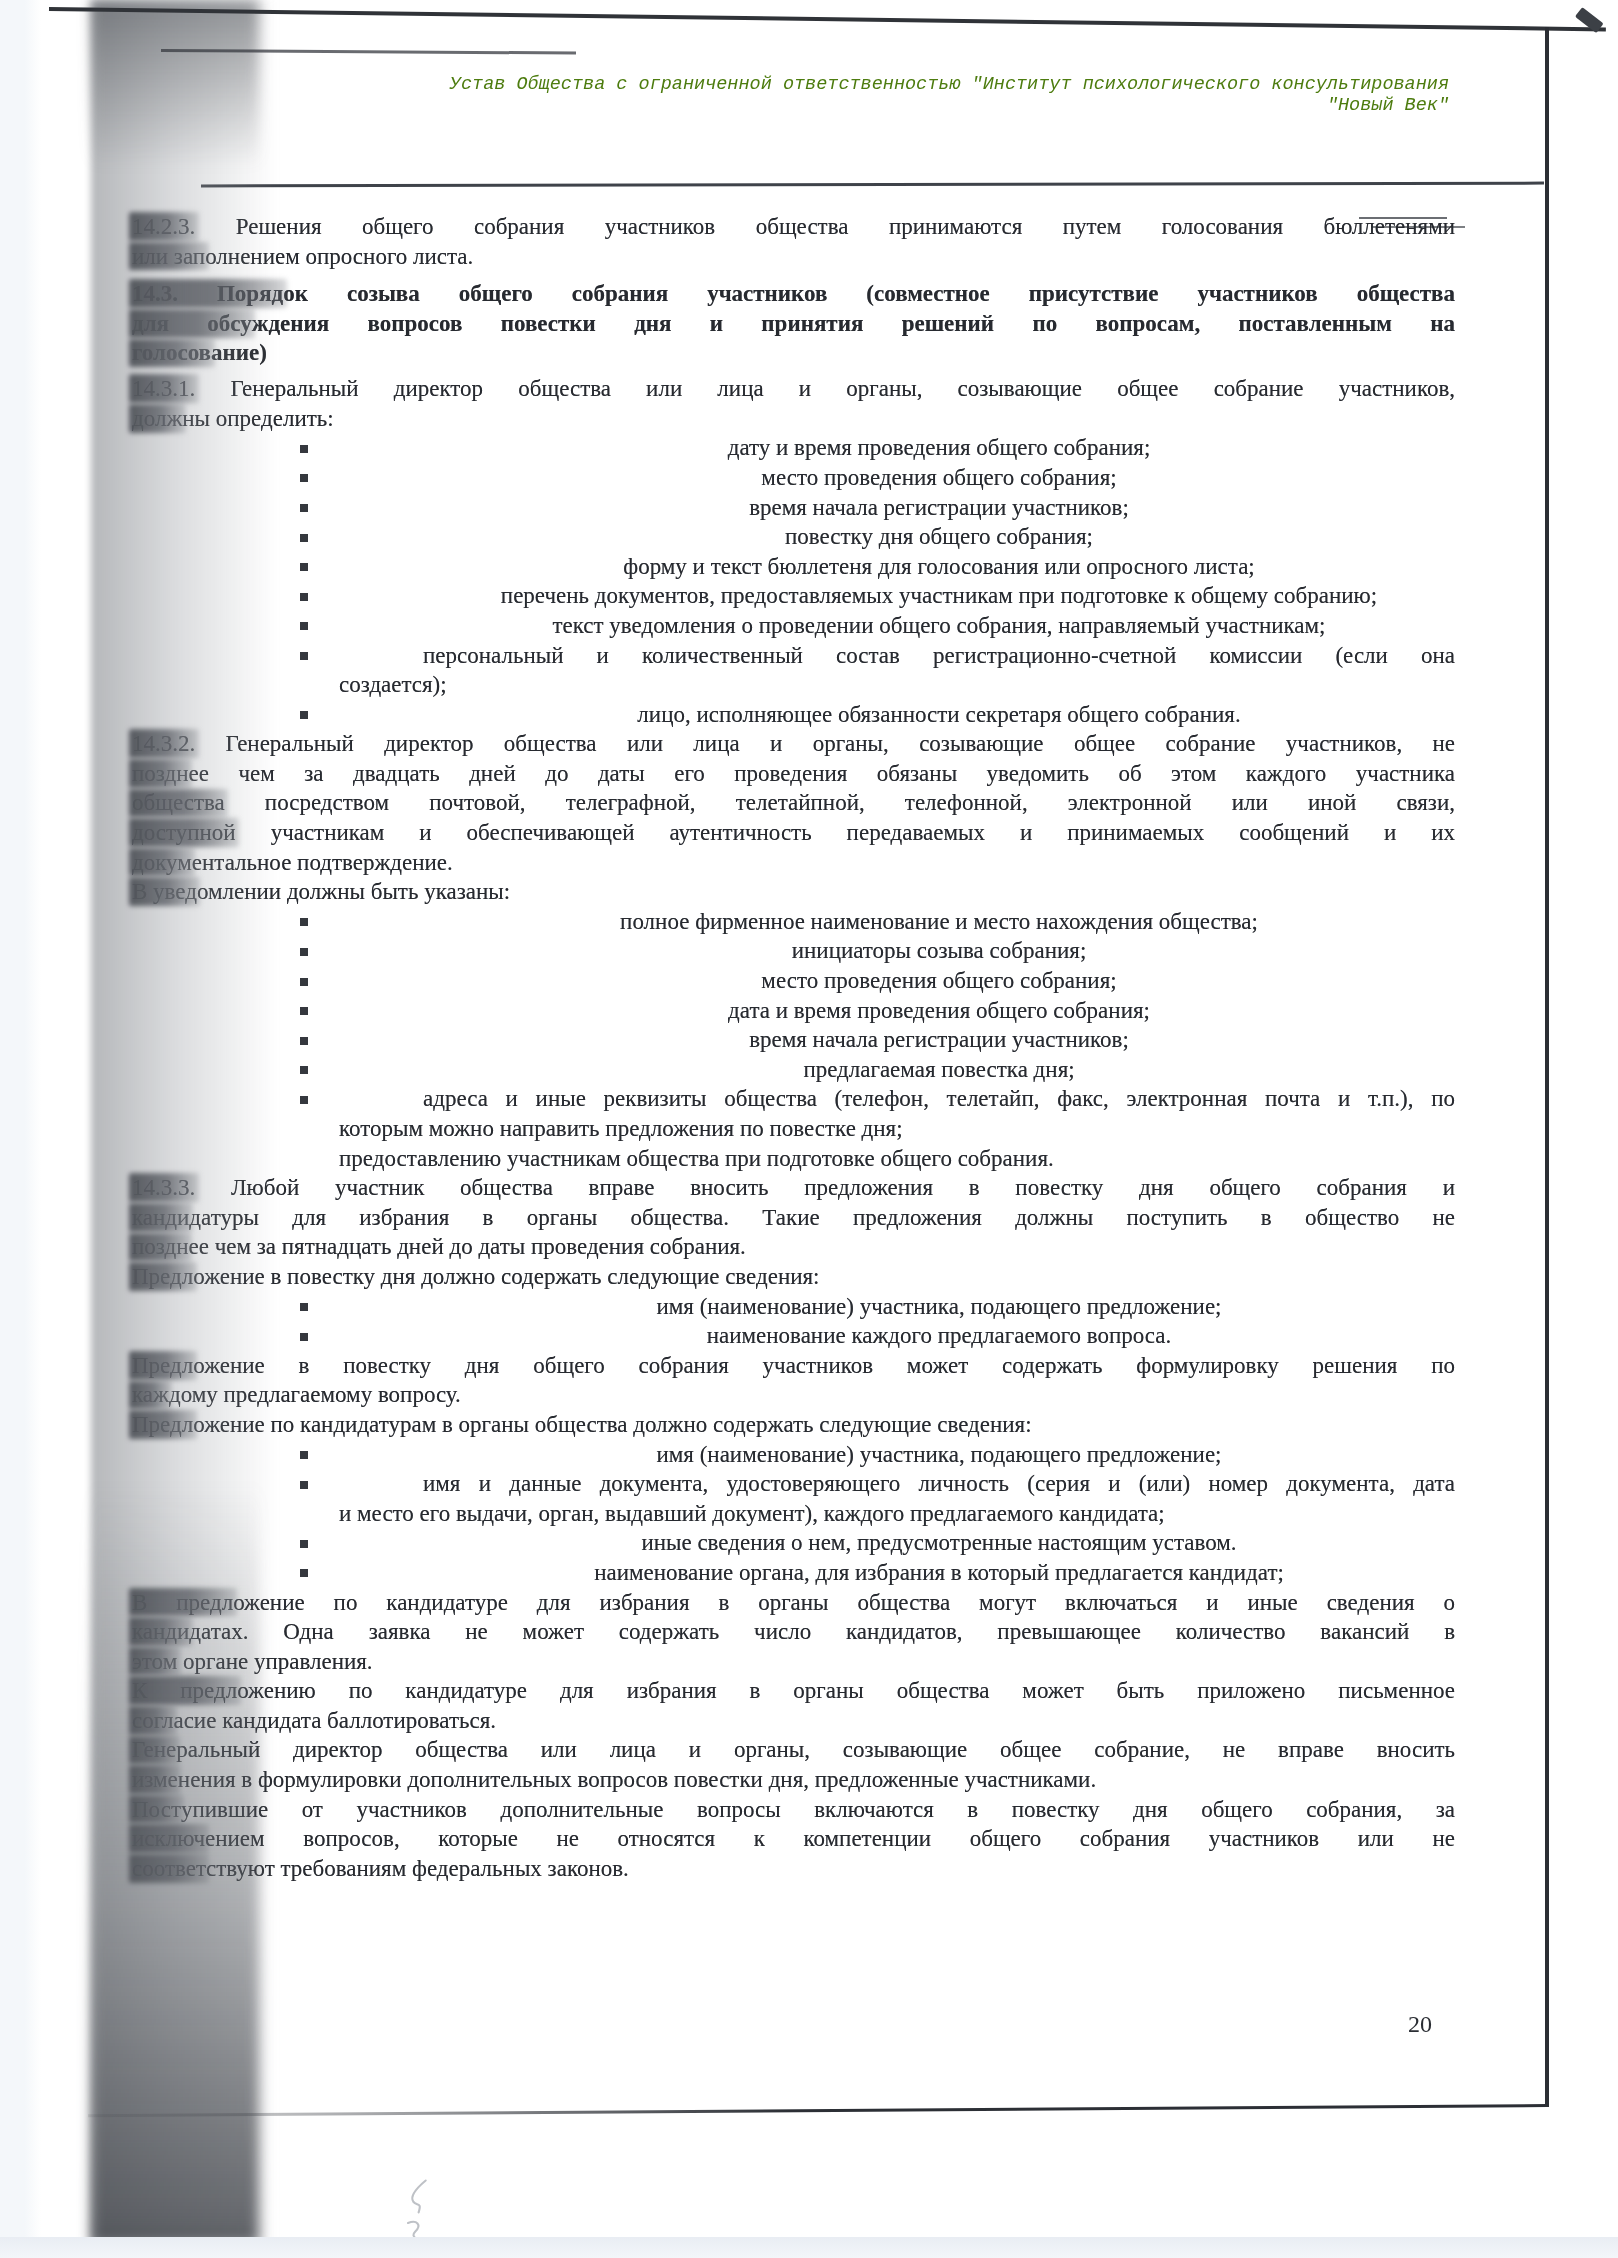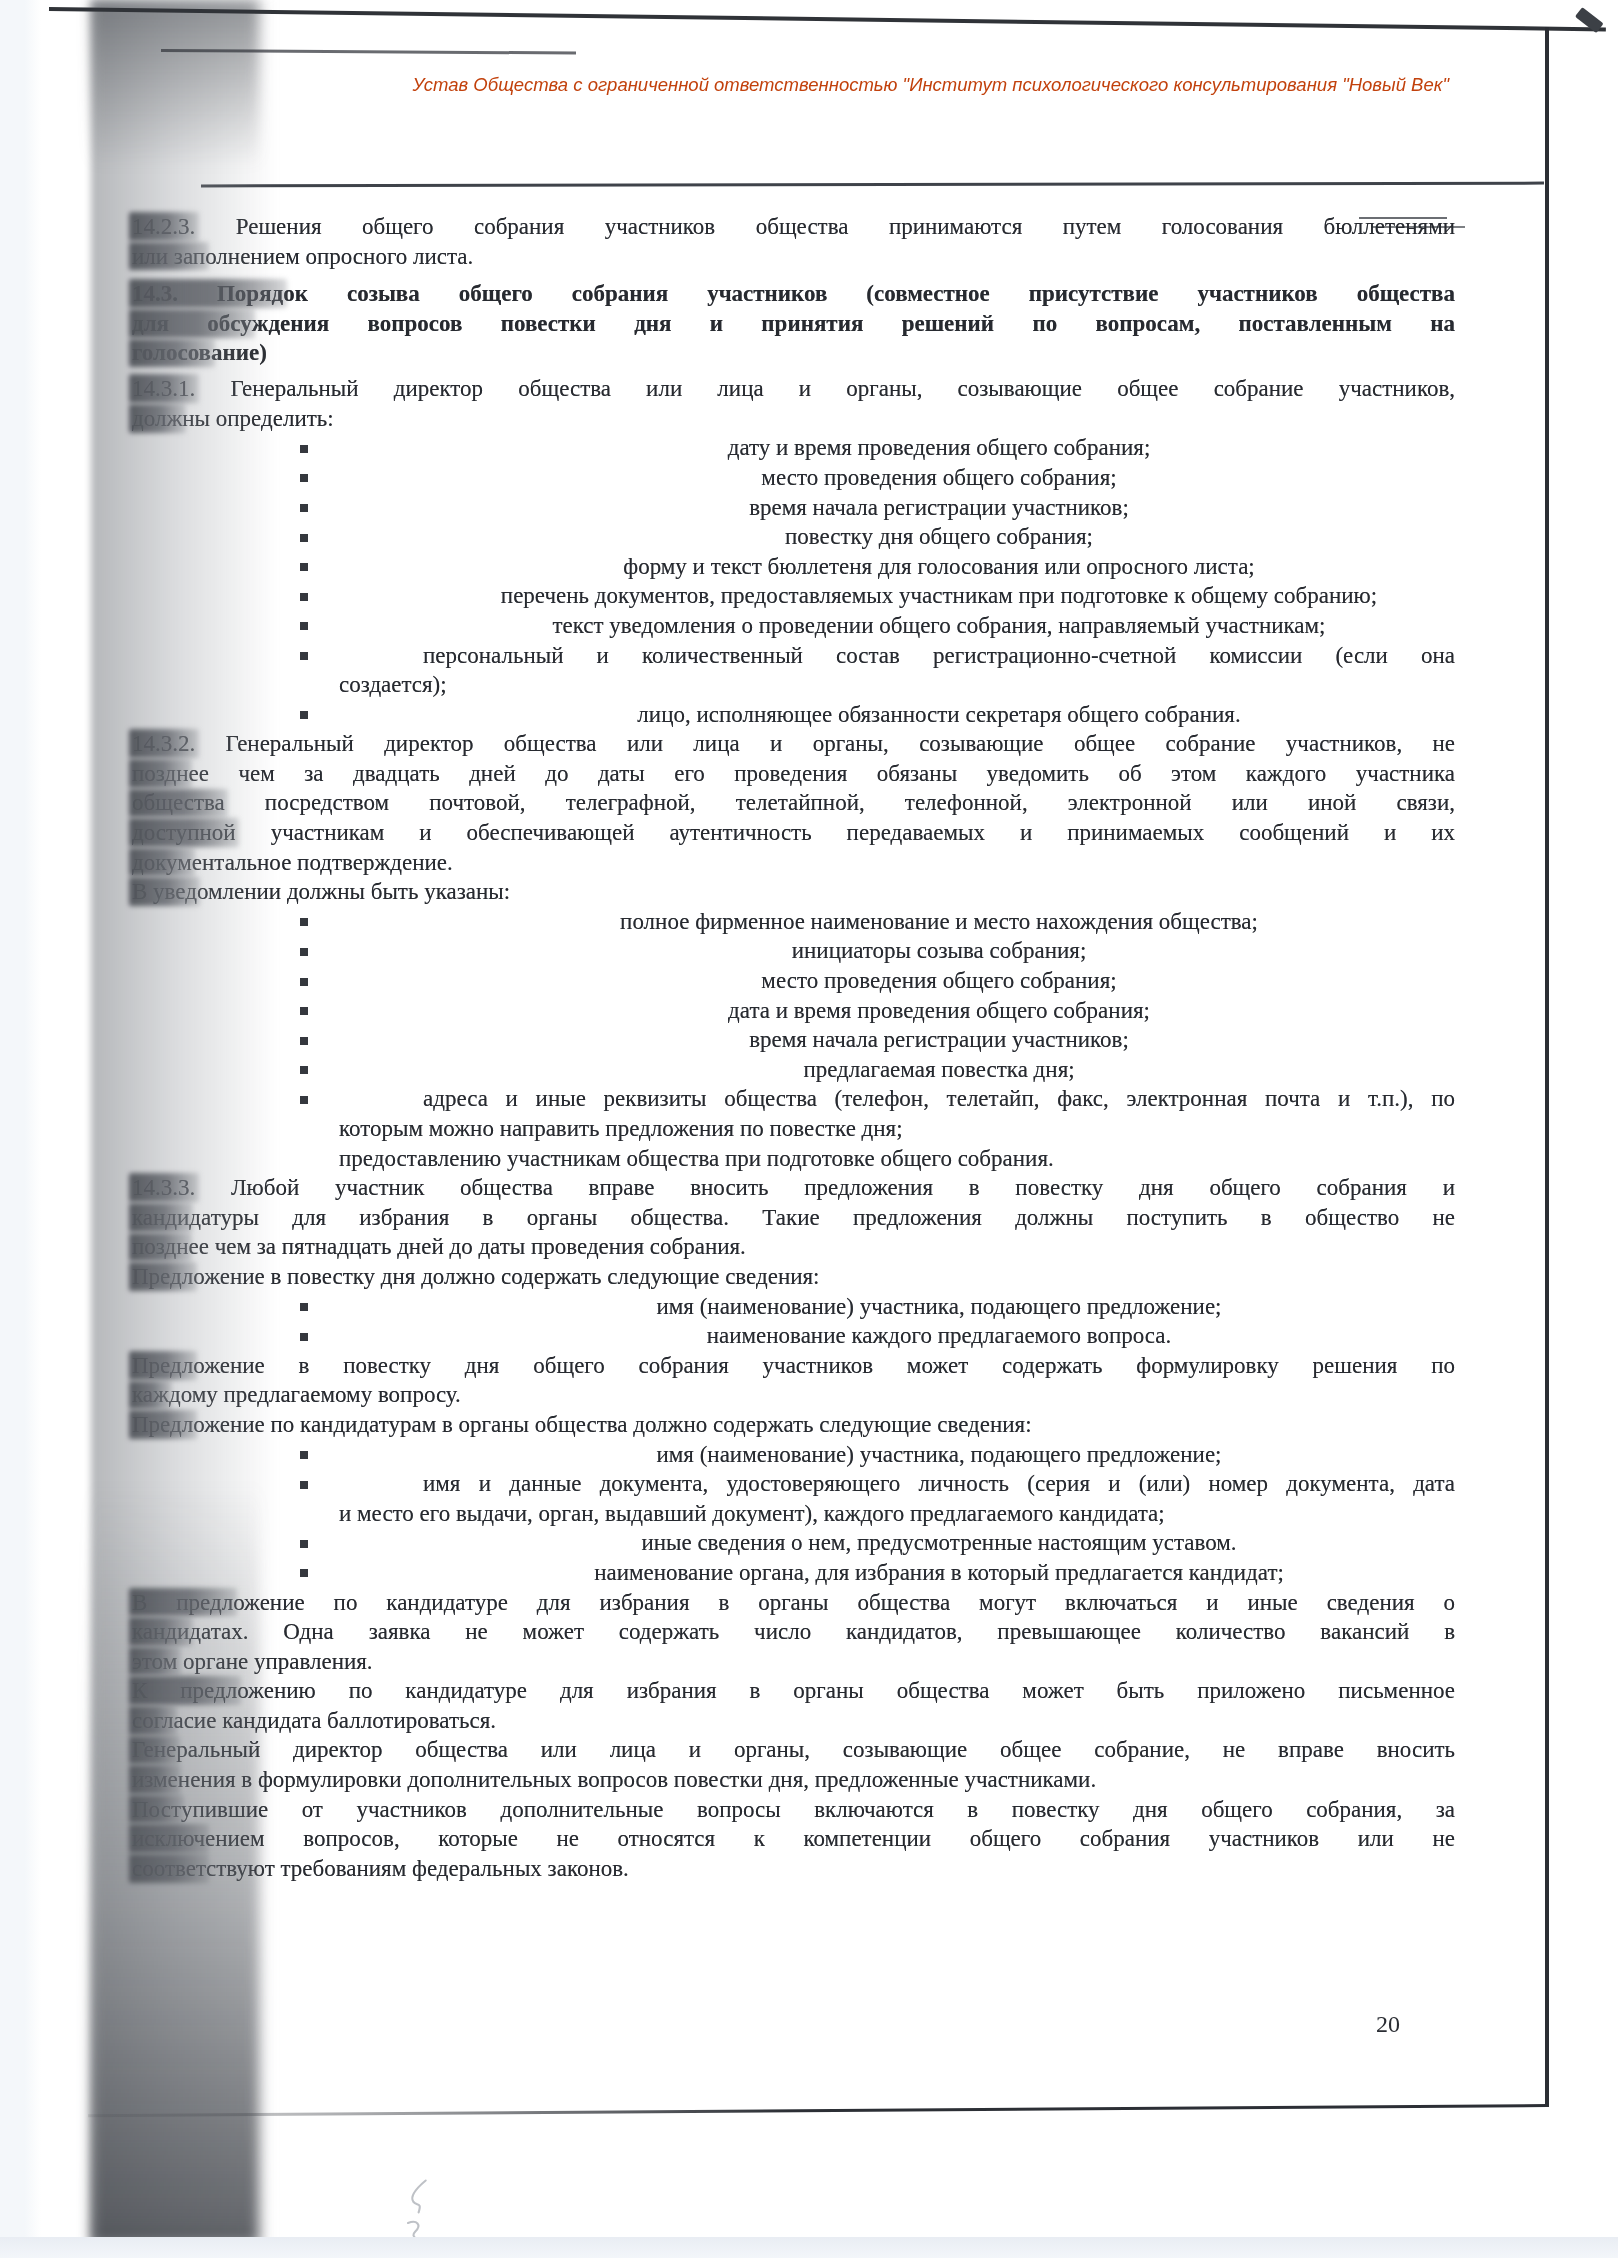--- a/index.html
+++ b/index.html
@@ -24,42 +24,42 @@
   .band{position:absolute;left:91px;top:0;width:187px;height:2244px;z-index:4;pointer-events:none;
         background:linear-gradient(to right,rgba(108,112,118,.50),rgba(148,152,158,.34) 45%,rgba(255,255,255,0));
         filter:blur(3.5px);}
   .band2{position:absolute;left:91px;top:0;width:168px;height:2244px;z-index:4;pointer-events:none;
          filter:blur(6.2px);
          background:linear-gradient(to bottom,rgba(62,66,72,.55),rgba(255,255,255,0) 168px,
                     rgba(255,255,255,0) 1482px,rgba(90,94,100,.45) 1897px,rgba(62,65,71,.78) 2223px,
                     rgba(62,65,71,.85) 2244px);}
   
   .header{position:absolute;left:397px;top:74px;width:1052px;text-align:right;
-          font-family:Liberation Sans, sans-serif;font-style:italic;font-size:18.5px;color:#c2410c;z-index:2;}
+          font-family:Liberation Mono, monospace;font-style:italic;font-size:18.5px;color:#4d7c0f;z-index:2;}
   .rule{position:absolute;left:201px;top:183px;width:1343px;height:2.6px;background:#3f434a;
         transform:rotate(-0.12deg);z-index:2;}
   .dash1{position:absolute;left:1359px;top:217px;width:88px;height:1.8px;background:rgba(70,74,80,.8);z-index:2;}
   .dash2{position:absolute;left:1371px;top:226px;width:94px;height:1.8px;background:rgba(70,74,80,.7);z-index:2;}
   
   #content{position:absolute;left:132px;top:212px;width:1323px;z-index:2;color:#272a30;
            font-size:23px;line-height:29.6px;text-shadow:0 0 0.5px rgba(40,44,50,.55);}
   .block{margin:0;}
   .block.heading{margin:8px 0 6.2px;}
   .block.heading .line{font-weight:bold;}
   .line{position:relative;text-align:left;white-space:normal;}
   .jl{text-align:justify;text-align-last:justify;}
   .bl1{padding-left:291px;text-align:center;}
   .blc{padding-left:207px;}
   .bl1::before{content:"";position:absolute;left:168px;top:11.5px;width:8px;height:8px;background:#35383e;}
   .sm{position:relative;color:#34373d;}
   .sm::after{content:"";position:absolute;inset:-1.8px -3.5px;border-radius:2.6px;
              background:linear-gradient(90deg,rgba(50,53,59,.95),rgba(73,76,83,.8) 55%,rgba(120,124,130,.28));
              filter:blur(2.6px);}
   
-  .pageno{position:absolute;left:1376px;top:2011px;width:88px;
+  .pageno{position:absolute;left:1376px;top:2011px;width:88px;text-align:center;
           font-size:24px;color:#2a2d33;z-index:2;}
   .squiggle{position:absolute;left:399px;top:2177px;z-index:2;opacity:.75;}
 </style>
 </head>
 <body>
 
 <div class="canvas">
 
   <div class="edge-top"></div>
   <div class="edge-top2"></div>

